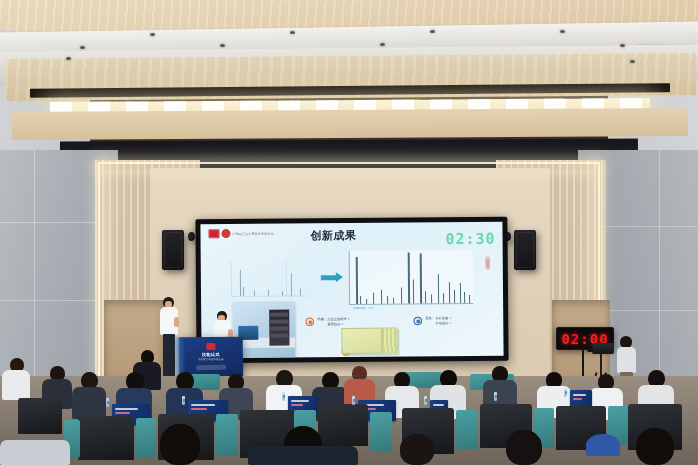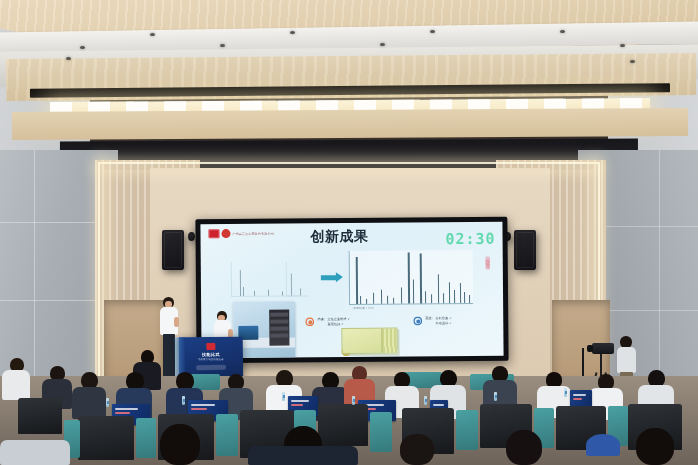--- a/index.html
+++ b/index.html
@@ -72,21 +72,21 @@
   
   .screen-bezel{position:absolute;left:196px;top:218px;width:312px;height:144px;
     background:#0d0f12;border-radius:2px;box-shadow:0 3px 12px rgba(0,0,0,.55);transform:rotate(-0.5deg);}
   .slide{position:absolute;left:5px;top:5px;width:302px;height:134px;overflow:hidden;
     background:linear-gradient(150deg,#eaf6fb 0%,#dff0f8 40%,#eef8fc 100%);}
   .slide-logo{position:absolute;left:8px;top:5px;display:flex;align-items:center;gap:2px;}
   .logo-sq{width:11px;height:9px;background:#cf2230;border-radius:1px;
     box-shadow:inset 0 0 0 1px rgba(255,255,255,.35);}
   .logo-circ{width:9px;height:9px;border-radius:50%;background:#d13a32;}
   .logo-txt{font-size:3px;color:#8e4a4a;letter-spacing:.2px;white-space:nowrap;}
-  .slide-title{position:absolute;left:110px;top:5px;font-size:14px;font-weight:bold;color:#1f2d3a;letter-spacing:.5px;}
+  .slide-title{position:absolute;left:110px;top:5px;font-size:11px;font-weight:bold;color:#1f2d3a;letter-spacing:.5px;}
   .slide-timer{position:absolute;right:7px;top:8px;font-size:15px;font-weight:bold;
     color:#5ad6a8;letter-spacing:1px;font-family:"DejaVu Sans Mono",monospace;opacity:.92;}
   .vert-wm{position:absolute;right:12px;top:30px;writing-mode:vertical-rl;
     font-size:5px;color:#e08a9a;letter-spacing:1px;opacity:.85;}
 
   .chart-small{position:absolute;left:30px;top:38px;width:68px;height:34px;
     border-left:1px solid #b9d4de;border-bottom:1px solid #b9d4de;opacity:.55;}
   .chart-small2{position:absolute;left:85px;top:38px;width:22px;height:34px;
     border-left:1px solid #b9d4de;border-bottom:1px solid #b9d4de;opacity:.5;}
   .arrow{position:absolute;left:120px;top:52px;width:16px;height:5px;background:#2f9fbe;}
@@ -345,20 +345,23 @@
     <div class="p-face" style="left:16px;top:18px;width:5px;height:9px;border-radius:3px;"></div>
   </div>
 
   <div class="podium">
     <div class="pod-logo"></div>
     <div class="pod-t1">技能比武</div>
     <div class="pod-t2">中药饮片职业技能竞赛</div>
     <div class="pod-chip"></div>
   </div>
 
+  <div class="led-box">
+    <span class="led-txt">02:00</span>
+  </div>
   <div class="led-stand"></div>
 
   <div class="tripod"></div>
   <div class="tripod-leg" style="left:592px;transform:rotate(16deg);"></div>
   <div class="tripod-leg" style="left:608px;transform:rotate(-16deg);"></div>
   <div class="camera"></div>
   <div class="person" style="left:616px;top:336px;width:22px;height:62px;">
     <div class="p-head" style="left:4px;top:0;width:12px;height:12px;background:#1c140f;"></div>
     <div class="p-body" style="left:1px;top:11px;width:19px;height:26px;background:#dfe2e4;"></div>
     <div class="p-legs" style="left:4px;top:36px;width:13px;height:28px;background:#7a6b55;"></div>

